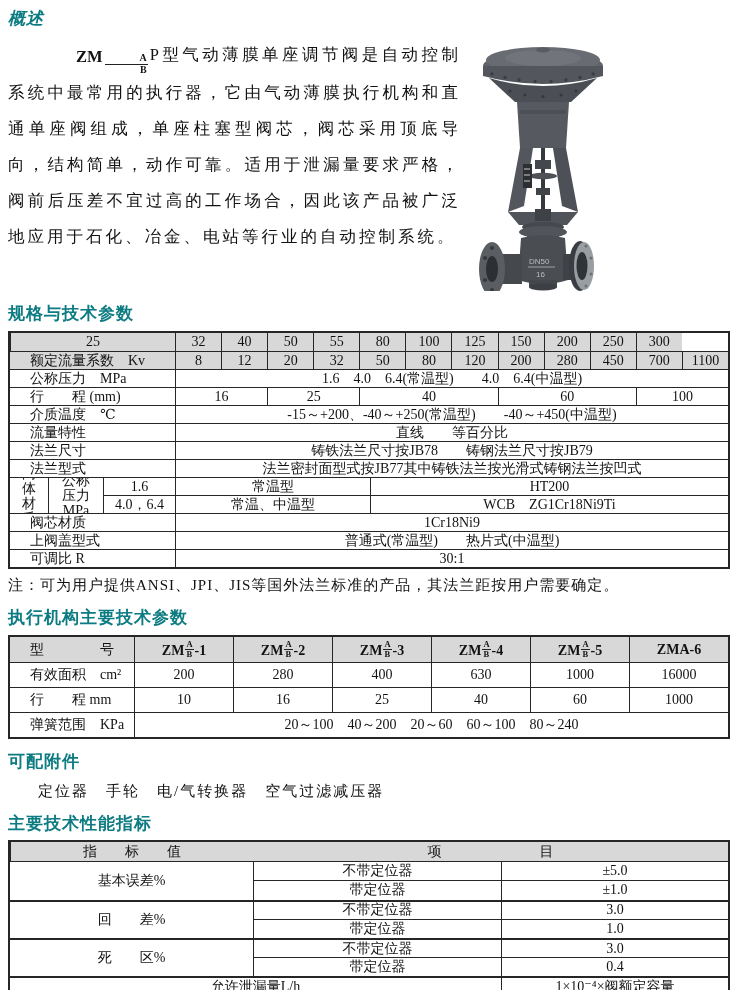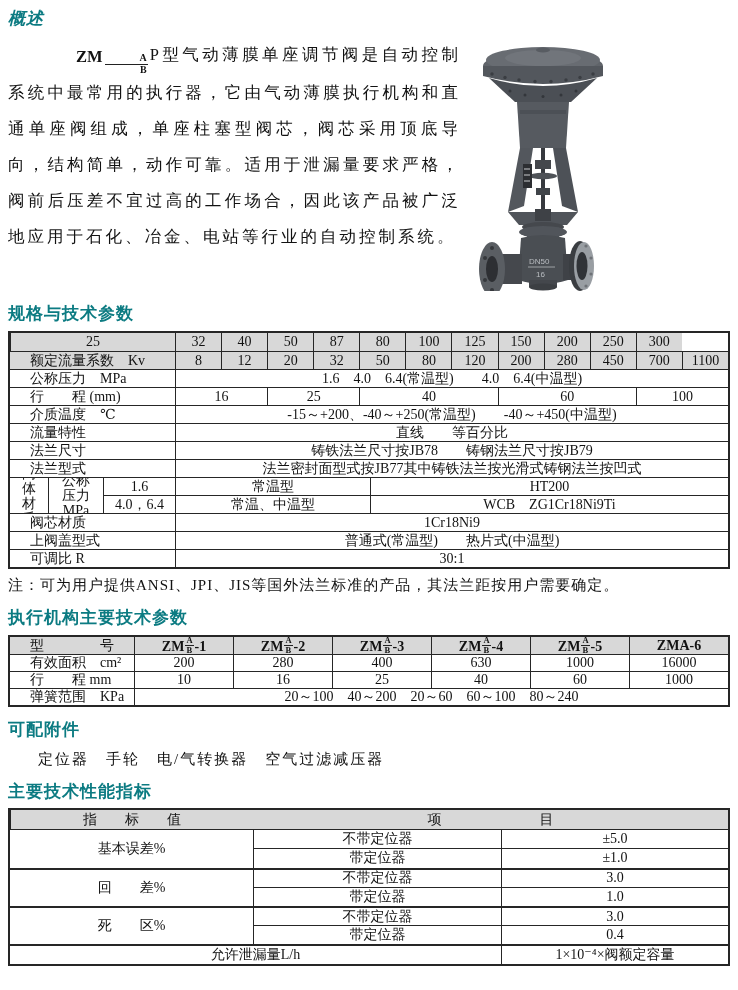--- a/index.html
+++ b/index.html
@@ -23,21 +23,21 @@
   .overview p{margin:1px 0 0 0;font-size:16.5px;line-height:36px;letter-spacing:3px;
               text-align:justify;text-indent:34px;}
   .zmab{display:inline-flex;align-items:flex-end;letter-spacing:0;vertical-align:-2px;font-weight:bold;}
   .zmab .stk{display:inline-flex;flex-direction:column;line-height:1.05;font-size:10px;
              text-align:center;margin:0 2px;}
   .zmab .stt{border-bottom:1px solid #222;padding:0 1px;}
 
   
   .tbl{border:2px solid var(--bd);margin:0;}
   .row{display:grid;height:18px;}
-  .t2 .row{height:17px;}
+  .t2 .row{height:25px;}
   .cell{box-sizing:border-box;height:100%;display:flex;align-items:center;justify-content:center;
         font-size:14px;white-space:nowrap;overflow:hidden;
         border-left:1px solid var(--bd);border-top:1px solid var(--bd);}
   .cell.c1{border-left:none;}
   .row.first .cell{border-top:none;}
   .hdr .cell{background:var(--hbg);}
   .lab{justify-content:flex-start;padding-left:20px;}
 
   .c13{grid-template-columns:165px repeat(12,1fr);}
   .two{grid-template-columns:165px 1fr;}
@@ -162,21 +162,21 @@
   </div>
 
   <h2 class="sec">规格与技术参数</h2>
 
   <div class="tbl">
     <div class="row c13 hdr first">
       <div class="cell">25</div>
       <div class="cell">32</div>
       <div class="cell">40</div>
       <div class="cell">50</div>
-      <div class="cell">87</div>
+      <div class="cell">55</div>
       <div class="cell">80</div>
       <div class="cell">100</div>
       <div class="cell">125</div>
       <div class="cell">150</div>
       <div class="cell">200</div>
       <div class="cell">250</div>
       <div class="cell">300</div>
     </div>
     <div class="row c13 hdr">
       <div class="cell c1 lab">额定流量系数　Kv</div>

